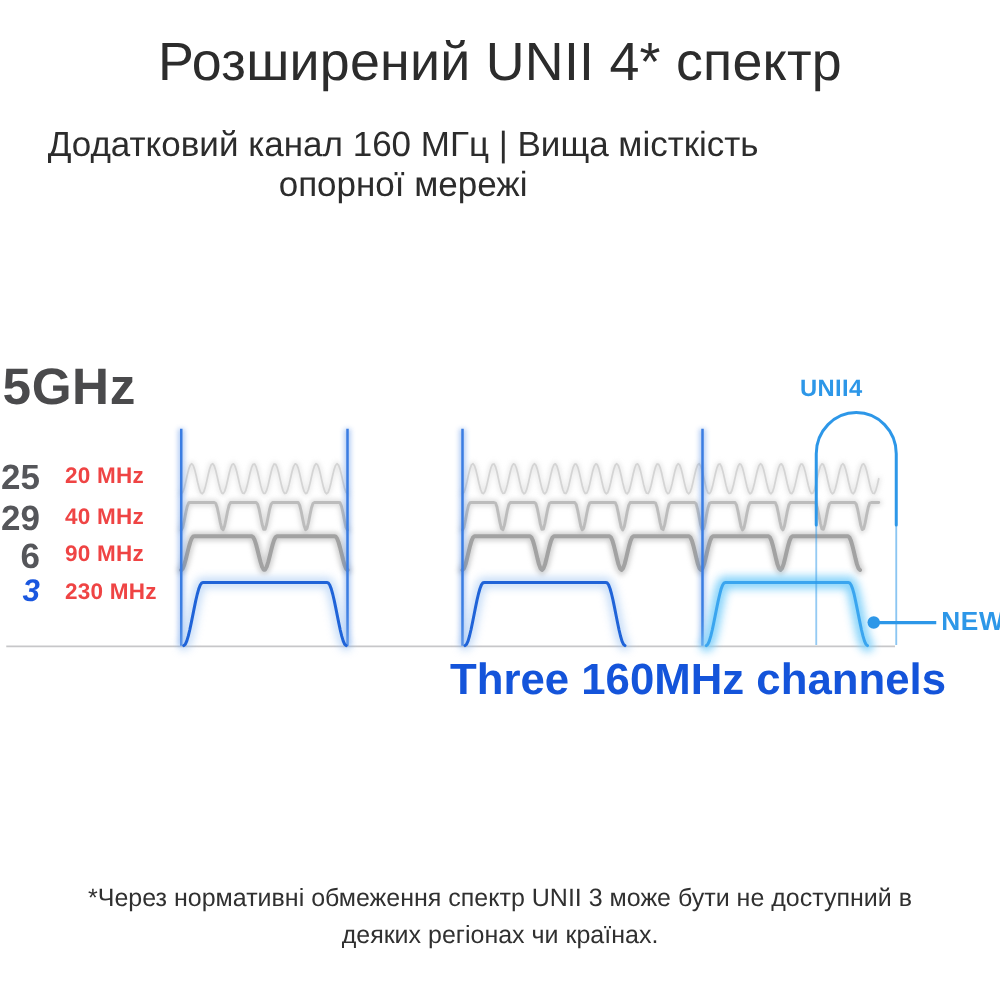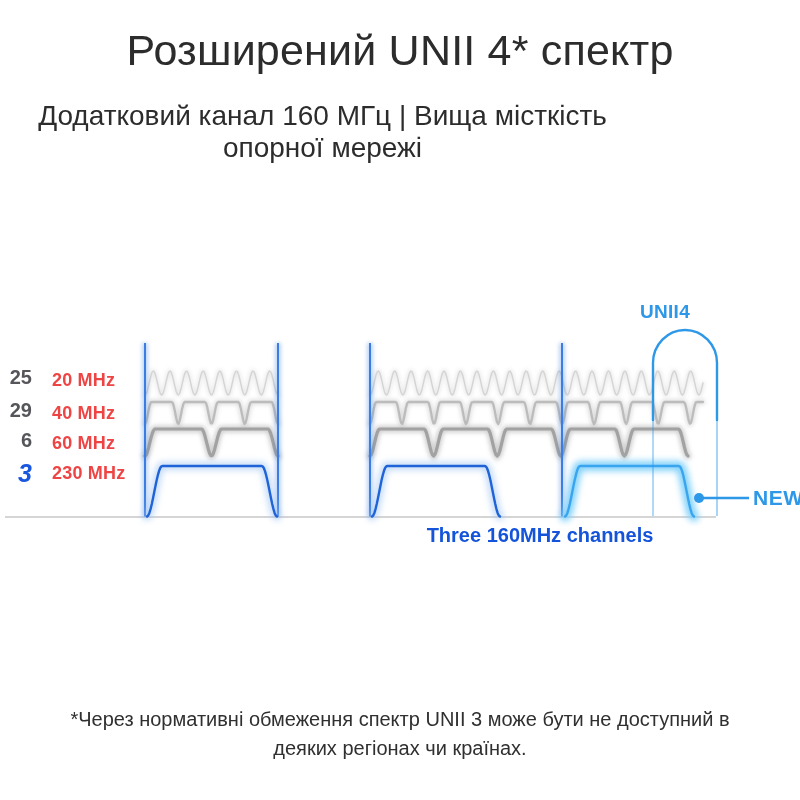--- a/index.html
+++ b/index.html
@@ -22,37 +22,37 @@
     top:286px;left:2px;font-size:41px;font-weight:700;color:#4a4a4c;letter-spacing:0.5px;
   }
   #legend{top:366px;left:0;width:160px;height:130px;}
   .lrow{position:absolute;left:0;white-space:nowrap;}
   .lrow:nth-child(1){top:0;}
   .lrow:nth-child(2){top:33px;}
   .lrow:nth-child(3){top:63px;}
   .lrow:nth-child(4){top:93px;}
   .lrow .num{
     display:inline-block;width:32px;text-align:right;
-    font-size:20px;font-weight:700;color:#55565a;
+    font-size:28px;font-weight:700;color:#55565a;
   }
   .lrow .bw{
     position:absolute;left:52px;top:4px;
     font-size:18px;font-weight:700;color:#ef4444;letter-spacing:0.2px;
   }
   .lrow .num.hl{color:#1a57df;font-style:italic;font-size:25px;}
   #unii4{
     top:301px;left:640px;width:92px;text-align:left;
     font-size:19px;font-weight:700;color:#2d97e8;letter-spacing:0.3px;
   }
   #newlbl{
     top:486px;left:753px;font-size:21px;font-weight:700;color:#2d97e8;letter-spacing:0.5px;
   }
   #caption{
     top:524px;left:360px;width:360px;text-align:center;white-space:nowrap;
-    font-size:20px;font-weight:700;color:#1454da;
+    font-size:35px;font-weight:700;color:#1454da;
   }
   #footnote{
     top:705px;left:40px;width:720px;text-align:center;
     font-size:20px;font-weight:400;color:#303030;line-height:1.45;
   }
 </style>
 </head>
 <body>
 
 <div id="infographic">
@@ -98,33 +98,34 @@
         <path d="M372.0,516.5 L373.2,515.5 L374.4,512.9 L375.6,508.8 L376.8,503.8 L378.0,498.0 L379.2,492.0 L380.4,485.9 L381.6,480.1 L382.8,475.0 L384.0,470.8 L385.2,467.7 L386.4,466.2 L387.6,466.0 L388.7,466.0 L389.9,466.0 L391.1,466.0 L392.3,466.0 L393.5,466.0 L394.7,466.0 L395.9,466.0 L397.1,466.0 L398.3,466.0 L399.5,466.0 L400.7,466.0 L401.9,466.0 L403.1,466.0 L404.3,466.0 L405.5,466.0 L406.7,466.0 L407.9,466.0 L409.1,466.0 L410.3,466.0 L411.5,466.0 L412.7,466.0 L413.9,466.0 L415.1,466.0 L416.3,466.0 L417.5,466.0 L418.7,466.0 L419.9,466.0 L421.0,466.0 L422.2,466.0 L423.4,466.0 L424.6,466.0 L425.8,466.0 L427.0,466.0 L428.2,466.0 L429.4,466.0 L430.6,466.0 L431.8,466.0 L433.0,466.0 L434.2,466.0 L435.4,466.0 L436.6,466.0 L437.8,466.0 L439.0,466.0 L440.2,466.0 L441.4,466.0 L442.6,466.0 L443.8,466.0 L445.0,466.0 L446.2,466.0 L447.4,466.0 L448.6,466.0 L449.8,466.0 L451.0,466.0 L452.1,466.0 L453.3,466.0 L454.5,466.0 L455.7,466.0 L456.9,466.0 L458.1,466.0 L459.3,466.0 L460.5,466.0 L461.7,466.0 L462.9,466.0 L464.1,466.0 L465.3,466.0 L466.5,466.0 L467.7,466.0 L468.9,466.0 L470.1,466.0 L471.3,466.0 L472.5,466.0 L473.7,466.0 L474.9,466.0 L476.1,466.0 L477.3,466.0 L478.5,466.0 L479.7,466.0 L480.9,466.0 L482.1,466.0 L483.3,466.0 L484.4,466.0 L485.6,466.2 L486.8,467.7 L488.0,470.8 L489.2,475.0 L490.4,480.1 L491.6,485.9 L492.8,492.0 L494.0,498.0 L495.2,503.8 L496.4,508.8 L497.6,512.9 L498.8,515.5 L500.0,516.5 " fill="none" stroke="#1f63d8" stroke-width="2.4" stroke-linecap="round" stroke-linejoin="round"></path>
         <path d="M565.0,516.5 L566.2,515.5 L567.4,512.9 L568.6,508.9 L569.8,504.0 L571.0,498.3 L572.2,492.3 L573.4,486.3 L574.6,480.5 L575.8,475.4 L576.9,471.1 L578.1,468.0 L579.3,466.3 L580.5,466.0 L581.7,466.0 L582.9,466.0 L584.1,466.0 L585.3,466.0 L586.5,466.0 L587.7,466.0 L588.9,466.0 L590.1,466.0 L591.3,466.0 L592.5,466.0 L593.7,466.0 L594.9,466.0 L596.1,466.0 L597.3,466.0 L598.4,466.0 L599.6,466.0 L600.8,466.0 L602.0,466.0 L603.2,466.0 L604.4,466.0 L605.6,466.0 L606.8,466.0 L608.0,466.0 L609.2,466.0 L610.4,466.0 L611.6,466.0 L612.8,466.0 L614.0,466.0 L615.2,466.0 L616.4,466.0 L617.6,466.0 L618.8,466.0 L619.9,466.0 L621.1,466.0 L622.3,466.0 L623.5,466.0 L624.7,466.0 L625.9,466.0 L627.1,466.0 L628.3,466.0 L629.5,466.0 L630.7,466.0 L631.9,466.0 L633.1,466.0 L634.3,466.0 L635.5,466.0 L636.7,466.0 L637.9,466.0 L639.1,466.0 L640.3,466.0 L641.4,466.0 L642.6,466.0 L643.8,466.0 L645.0,466.0 L646.2,466.0 L647.4,466.0 L648.6,466.0 L649.8,466.0 L651.0,466.0 L652.2,466.0 L653.4,466.0 L654.6,466.0 L655.8,466.0 L657.0,466.0 L658.2,466.0 L659.4,466.0 L660.6,466.0 L661.8,466.0 L662.9,466.0 L664.1,466.0 L665.3,466.0 L666.5,466.0 L667.7,466.0 L668.9,466.0 L670.1,466.0 L671.3,466.0 L672.5,466.0 L673.7,466.0 L674.9,466.0 L676.1,466.0 L677.3,466.0 L678.5,466.0 L679.7,466.3 L680.9,468.0 L682.1,471.1 L683.3,475.4 L684.4,480.5 L685.6,486.3 L686.8,492.3 L688.0,498.3 L689.2,504.0 L690.4,508.9 L691.6,512.9 L692.8,515.5 L694.0,516.5 " fill="none" stroke="#7fd0fa" stroke-width="10" opacity="0.95" filter="url(#g2)" stroke-linecap="round"></path>
         <path d="M565.0,516.5 L566.2,515.5 L567.4,512.9 L568.6,508.9 L569.8,504.0 L571.0,498.3 L572.2,492.3 L573.4,486.3 L574.6,480.5 L575.8,475.4 L576.9,471.1 L578.1,468.0 L579.3,466.3 L580.5,466.0 L581.7,466.0 L582.9,466.0 L584.1,466.0 L585.3,466.0 L586.5,466.0 L587.7,466.0 L588.9,466.0 L590.1,466.0 L591.3,466.0 L592.5,466.0 L593.7,466.0 L594.9,466.0 L596.1,466.0 L597.3,466.0 L598.4,466.0 L599.6,466.0 L600.8,466.0 L602.0,466.0 L603.2,466.0 L604.4,466.0 L605.6,466.0 L606.8,466.0 L608.0,466.0 L609.2,466.0 L610.4,466.0 L611.6,466.0 L612.8,466.0 L614.0,466.0 L615.2,466.0 L616.4,466.0 L617.6,466.0 L618.8,466.0 L619.9,466.0 L621.1,466.0 L622.3,466.0 L623.5,466.0 L624.7,466.0 L625.9,466.0 L627.1,466.0 L628.3,466.0 L629.5,466.0 L630.7,466.0 L631.9,466.0 L633.1,466.0 L634.3,466.0 L635.5,466.0 L636.7,466.0 L637.9,466.0 L639.1,466.0 L640.3,466.0 L641.4,466.0 L642.6,466.0 L643.8,466.0 L645.0,466.0 L646.2,466.0 L647.4,466.0 L648.6,466.0 L649.8,466.0 L651.0,466.0 L652.2,466.0 L653.4,466.0 L654.6,466.0 L655.8,466.0 L657.0,466.0 L658.2,466.0 L659.4,466.0 L660.6,466.0 L661.8,466.0 L662.9,466.0 L664.1,466.0 L665.3,466.0 L666.5,466.0 L667.7,466.0 L668.9,466.0 L670.1,466.0 L671.3,466.0 L672.5,466.0 L673.7,466.0 L674.9,466.0 L676.1,466.0 L677.3,466.0 L678.5,466.0 L679.7,466.3 L680.9,468.0 L682.1,471.1 L683.3,475.4 L684.4,480.5 L685.6,486.3 L686.8,492.3 L688.0,498.3 L689.2,504.0 L690.4,508.9 L691.6,512.9 L692.8,515.5 L694.0,516.5 " fill="none" stroke="#3aa5ef" stroke-width="2.4" stroke-linecap="round" stroke-linejoin="round"></path>
         <path d="M653,420 L653,363 A32,33 0 0 1 717,363 L717,420" fill="none" stroke="#2d97e8" stroke-width="2.4" stroke-linecap="round"></path>
         <line x1="653" y1="420" x2="653" y2="516" stroke="#2d97e8" stroke-width="1.5" opacity="0.5"></line>
         <line x1="717" y1="420" x2="717" y2="516" stroke="#2d97e8" stroke-width="1.5" opacity="0.55"></line>
         <line x1="703" y1="498" x2="749" y2="498" stroke="#2d97e8" stroke-width="2.6"></line>
         <circle cx="699" cy="498" r="5" fill="#2d97e8"></circle>
       </svg>
 
+    <div id="band" class="abs">5GHz</div>
 
     <div id="legend" class="abs">
       <div class="lrow">
         <span class="num">25</span>
         <span class="bw">20 MHz</span>
       </div>
       <div class="lrow">
         <span class="num">29</span>
         <span class="bw">40 MHz</span>
       </div>
       <div class="lrow">
         <span class="num">6</span>
-        <span class="bw">60 MHz</span>
+        <span class="bw">90 MHz</span>
       </div>
       <div class="lrow">
         <span class="num hl">3</span>
         <span class="bw">230 MHz</span>
       </div>
     </div>
 
     <div id="unii4" class="abs">UNII4</div>
     <div id="newlbl" class="abs">NEW</div>
     <div id="caption" class="abs">Three 160MHz channels</div>

